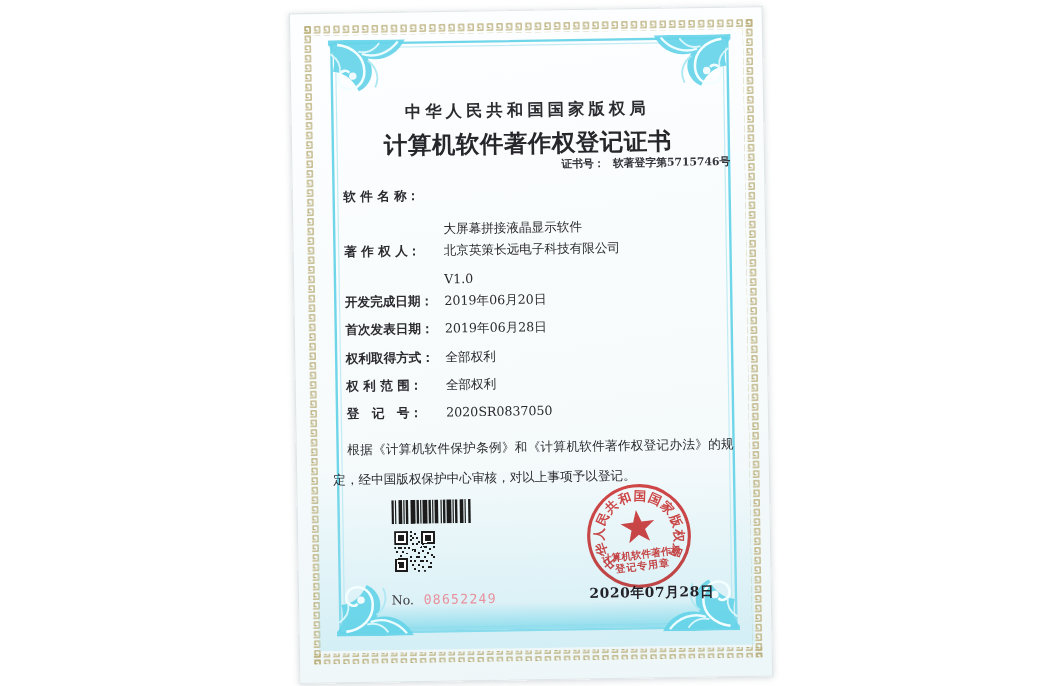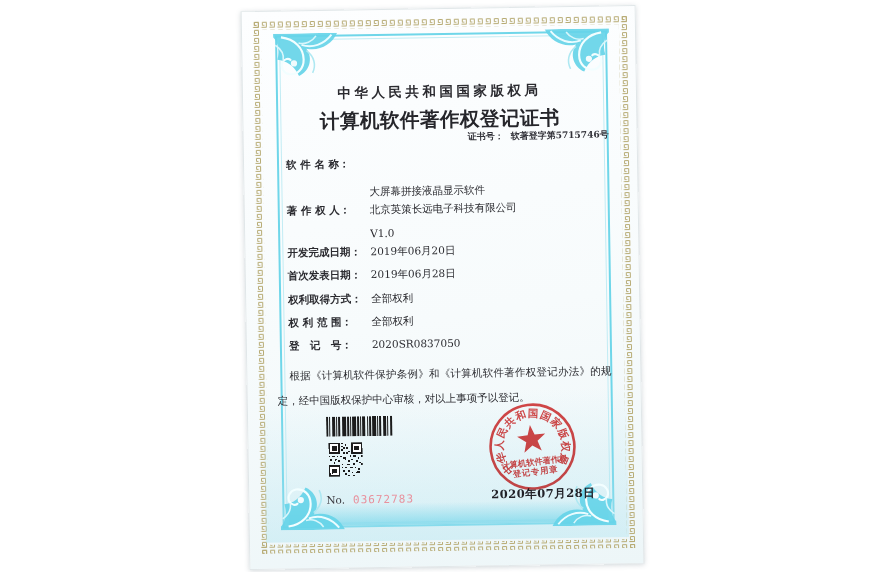--- a/index.html
+++ b/index.html
@@ -209,21 +209,21 @@
           <rect x="12" y="17" width="1" height="1"></rect>
           <rect x="14" y="18" width="1" height="1"></rect>
         <rect x="17" y="18" width="2" height="1"></rect>
           <rect x="10" y="19" width="1" height="1"></rect>
           <rect x="12" y="20" width="1" height="1"></rect>
         <rect x="15" y="20" width="1" height="1"></rect>
       </g>
     </svg>
 
     <div class="serial">
-      <span>No.</span><span class="num">03672783</span>
+      <span>No.</span><span class="num">08652249</span>
     </div>
 
     <div class="issue-date">2020年07月28日</div>
 
     <svg class="seal" viewBox="0 0 110 110">
       <circle cx="55" cy="55" r="48" fill="none" stroke="#da3a3a" stroke-width="3"></circle>
       <path id="sealArc" d="M 31,79 A 34,34 0 1 1 79,79" fill="none"></path>
       <text font-size="12" letter-spacing="1.1" fill="#da3a3a" font-weight="700">
         <textPath href="#sealArc" startOffset="0">中华人民共和国国家版权局</textPath>
       </text>

